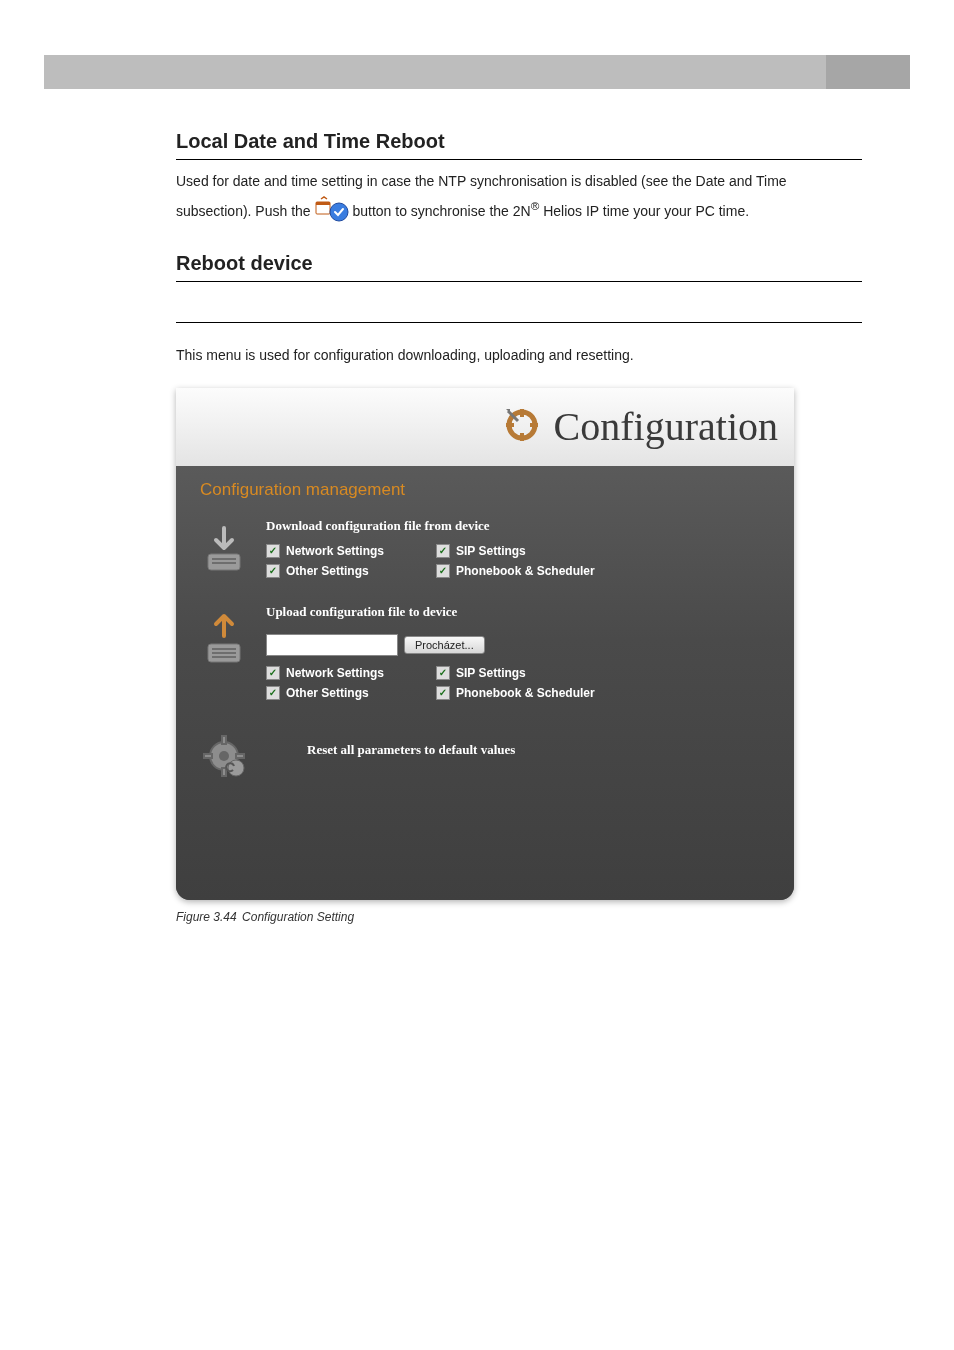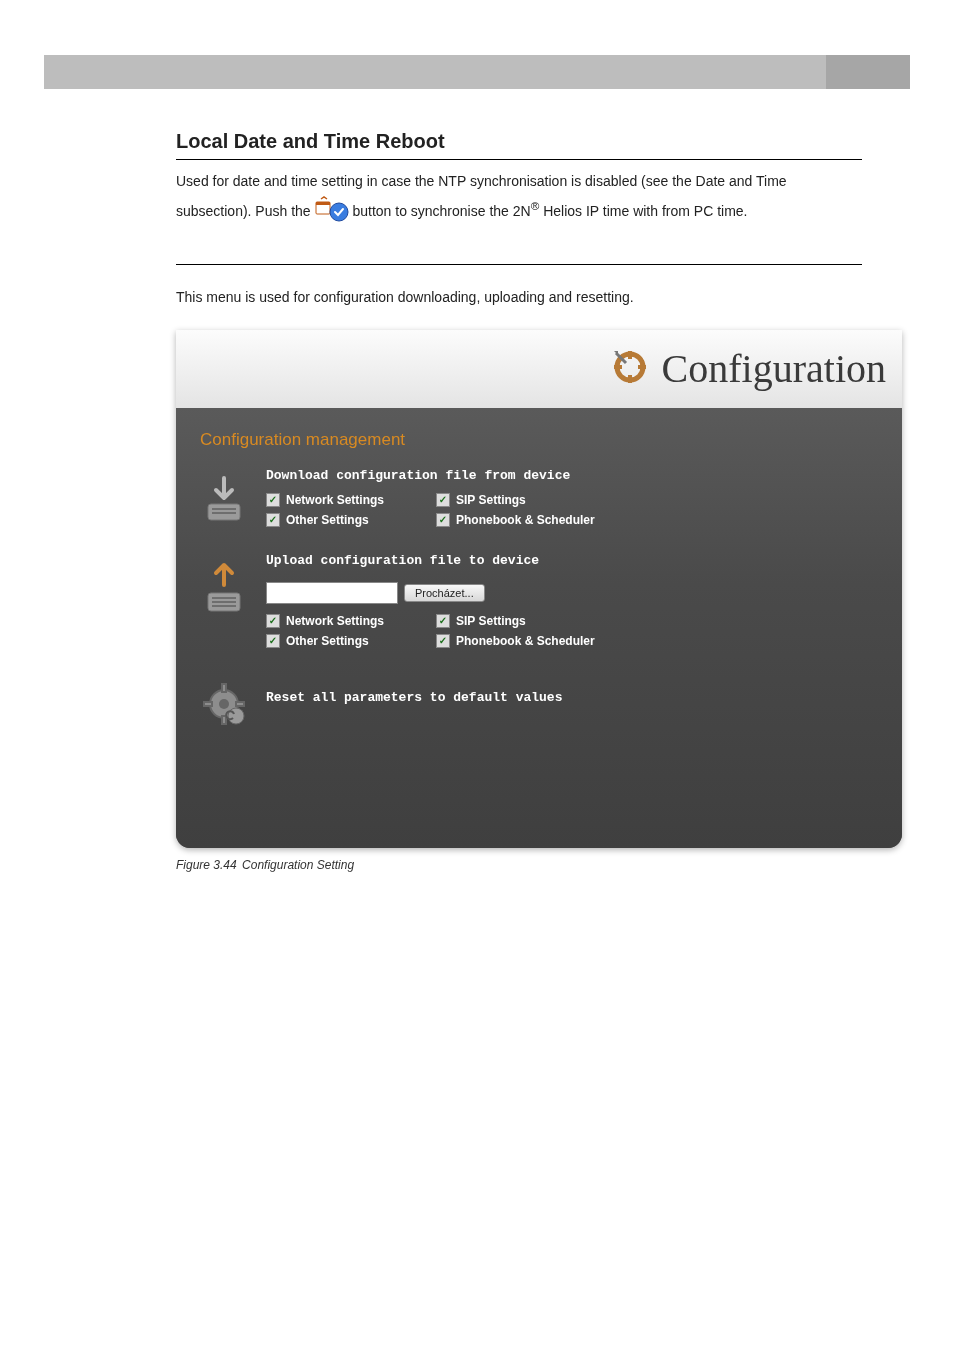--- a/index.html
+++ b/index.html
@@ -66,21 +66,21 @@
   .sync-icon svg { position:absolute; top:-4px; left:0; }
   hr.thin {
     border: none;
     border-top: 1px solid #000;
     margin: 40px 0 14px 0;
   }
 
   
   .shot {
     margin-top: 22px;
-    width: 726px;
+    width: 618px;
     border-radius: 0 0 14px 14px;
     overflow: hidden;
     box-shadow: 0 2px 6px rgba(0,0,0,0.3);
     background: #4f4f4f;
   }
   .shot .head {
     height: 78px;
     background: linear-gradient(#fcfcfc, #e4e4e4);
     display: flex;
     align-items: center;
@@ -96,40 +96,40 @@
   .shot .body {
     background: linear-gradient(180deg, #5a5a5a 0%, #4a4a4a 40%, #3f3f3f 100%);
     padding: 14px 22px 120px 22px;
     color: #fff;
   }
   .panel-title {
     color: #d88a22;
     font-family: "Trebuchet MS", Verdana, sans-serif;
     font-size: 17px;
     font-weight: normal;
-    margin: 8px 0 18px 2px;
+    margin: 0 0 18px 2px;
   }
   .section {
     display: flex;
     gap: 16px;
     margin-bottom: 26px;
     align-items: flex-start;
   }
   .section .icon {
     width: 52px;
     flex: none;
     display: flex;
     justify-content: center;
     padding-top: 6px;
   }
   .section .forms {
     flex: 1;
   }
   .sec-title {
-    font-family: Liberation Mono, monospace;
+    font-family: Liberation Serif, serif;
     font-size: 13px;
     font-weight: bold;
     color: #fff;
     margin: 0 0 10px 0;
   }
   .opts {
     display: grid;
     grid-template-columns: 160px 200px;
     row-gap: 6px;
     column-gap: 10px;
@@ -200,23 +200,24 @@
       <span>Used for date and time setting in case the NTP synchronisation is disabled (see the Date and Time subsection). Push the </span>
       <span class="sync-icon">
         <svg width="34" height="28" viewBox="0 0 34 28">
           <rect x="1" y="6" width="14" height="12" rx="1" fill="#fff" stroke="#c05a14" stroke-width="1"></rect>
           <rect x="1" y="6" width="14" height="3" fill="#c05a14"></rect>
           <circle cx="24" cy="16" r="9" fill="#3a7de0" stroke="#1e4aa0"></circle>
           <path d="M20 16 l3 3 l5 -6" fill="none" stroke="#fff" stroke-width="2" stroke-linecap="round"></path>
           <path d="M6 3 l3 -2 l3 2" fill="none" stroke="#c05a14" stroke-width="1.5"></path>
         </svg>
       </span>
-      <span> button to synchronise the 2N</span><sup>®</sup><span> Helios IP time with from PC time.</span>
+      <span> button to synchronise the 2N</span><sup>®</sup><span> Helios IP time your your PC time.</span>
     </p>
 
+    <h1 class="sub">Reboot device</h1>
 
     <hr class="thin">
 
     <p class="body" style="line-height:1.5; margin-top:22px;">This menu is used for configuration downloading, uploading and resetting.</p>
 
     <div class="shot">
       <div class="head">
         <span>
           <svg width="44" height="44" viewBox="0 0 44 44">
             <circle cx="22" cy="22" r="13" fill="none" stroke="#b77a36" stroke-width="5"></circle>
@@ -311,21 +312,21 @@
                 <rect x="22" y="4" width="4" height="8"></rect>
                 <rect x="22" y="36" width="4" height="8"></rect>
                 <rect x="4" y="22" width="8" height="4"></rect>
                 <rect x="36" y="22" width="8" height="4"></rect>
               </g>
               <circle cx="24" cy="24" r="5" fill="#666"></circle>
               <circle cx="36" cy="36" r="8" fill="#9a9a9a" stroke="#666"></circle>
               <path d="M33 38 a4 4 0 1 1 1 -4" fill="none" stroke="#555" stroke-width="2"></path>
             </svg>
           </div>
-          <div class="forms" style="padding-top:16px;">
+          <div class="forms" style="padding-top:16px;margin-left:41px;">
             <div class="sec-title">Reset all parameters to default values</div>
           </div>
         </div>
 
       </div>
     </div>
 
     <div class="figcap">
       <span class="fignum">Figure 3.44</span>
       <span>Configuration Setting</span>

